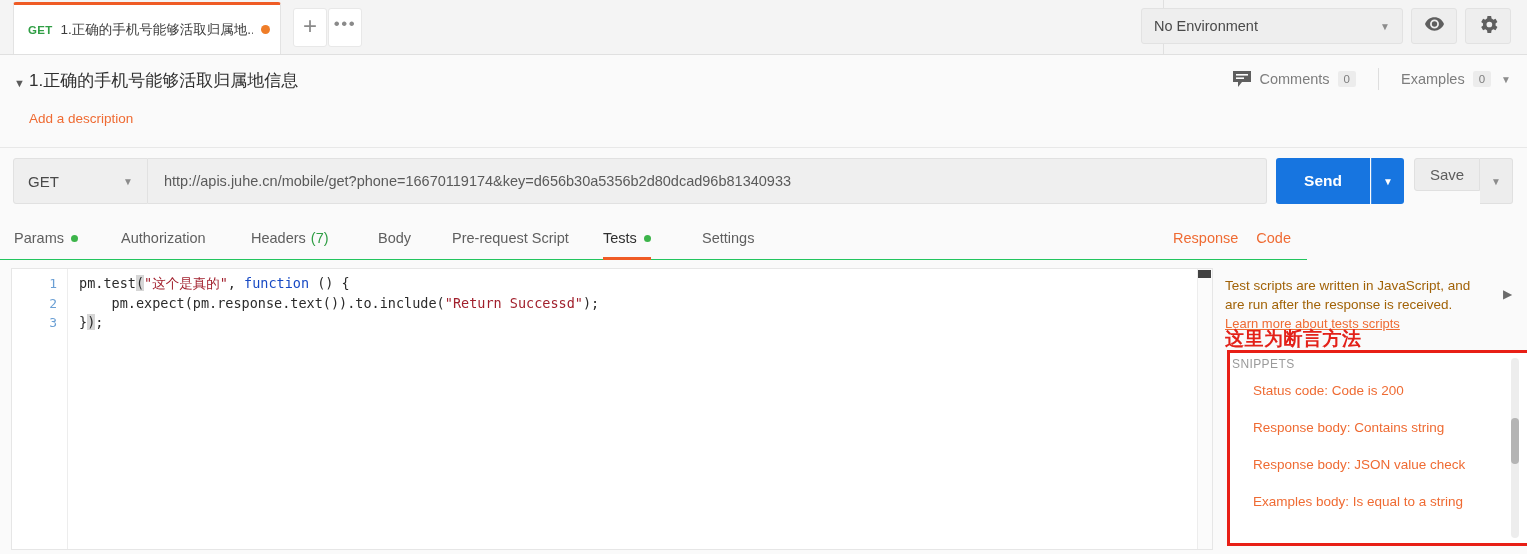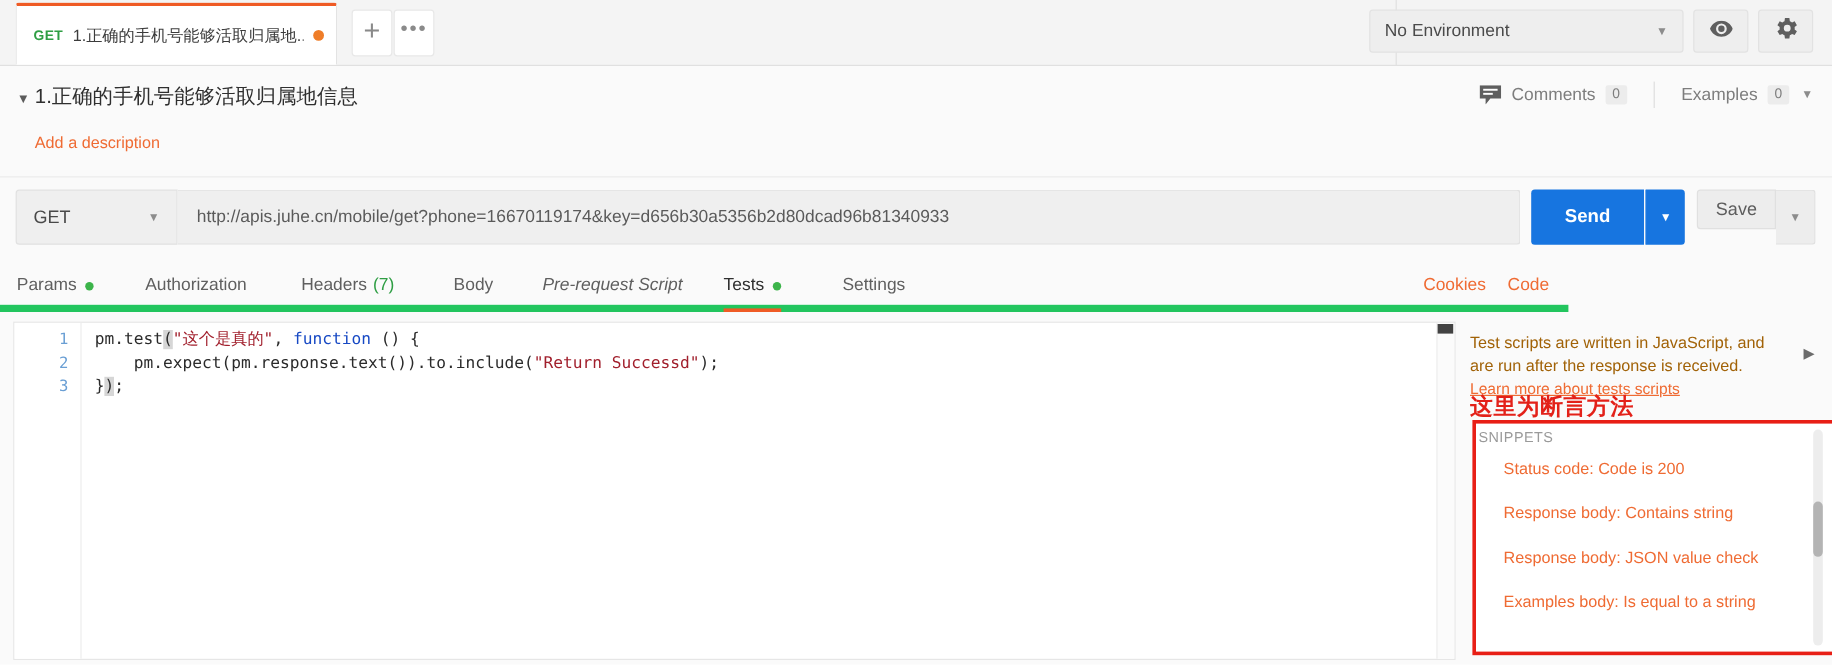--- a/index.html
+++ b/index.html
@@ -186,21 +186,21 @@
     border-radius: 0 3px 3px 0;
     display: flex; align-items: center; justify-content: center;
     color: #8c8c8c; font-size: 10px;
   }
 
   
   .subtabs {
     position: absolute; left: 0; top: 216px;
     width: 1307px; height: 44px;
     background: #fafafa;
-    border-bottom: 6px solid #22c55e;
+    border-bottom: 1px solid #22c55e;
   }
   .subtab {
     position: absolute; top: 0; height: 44px;
     display: flex; align-items: center;
     font-size: 14.5px; color: #5f5f5f;
     white-space: nowrap;
   }
   .subtab.active { color: #2f2f2f; }
   .subtab .udot {
     width: 7px; height: 7px; border-radius: 50%;
@@ -404,34 +404,34 @@
         <div class="subtab" style="left: 121px;">
           <span>Authorization</span>
         </div>
         <div class="subtab" style="left: 251px;">
           <span>Headers</span>
           <span class="cnt">(7)</span>
         </div>
         <div class="subtab" style="left: 378px;">
           <span>Body</span>
         </div>
-        <div class="subtab" style="left: 452px; font-style: italic;">
+        <div class="subtab" style="left: 452px;">
           <span>Pre-request Script</span>
         </div>
         <div class="subtab active" style="left: 603px;">
           <span>Tests</span>
           <span class="udot"></span>
           <span class="ul"></span>
         </div>
         <div class="subtab" style="left: 702px;">
           <span>Settings</span>
         </div>
       </div>
     <div class="right-links">
-      <span>Cookies</span>
+      <span>Response</span>
       <span>Code</span>
     </div>
   </div>
 
   <div class="editor">
     <div class="gutter" id="gutter-host">
         <div class="ln">1</div>
         <div class="ln">2</div>
         <div class="ln">3</div>
       </div>

